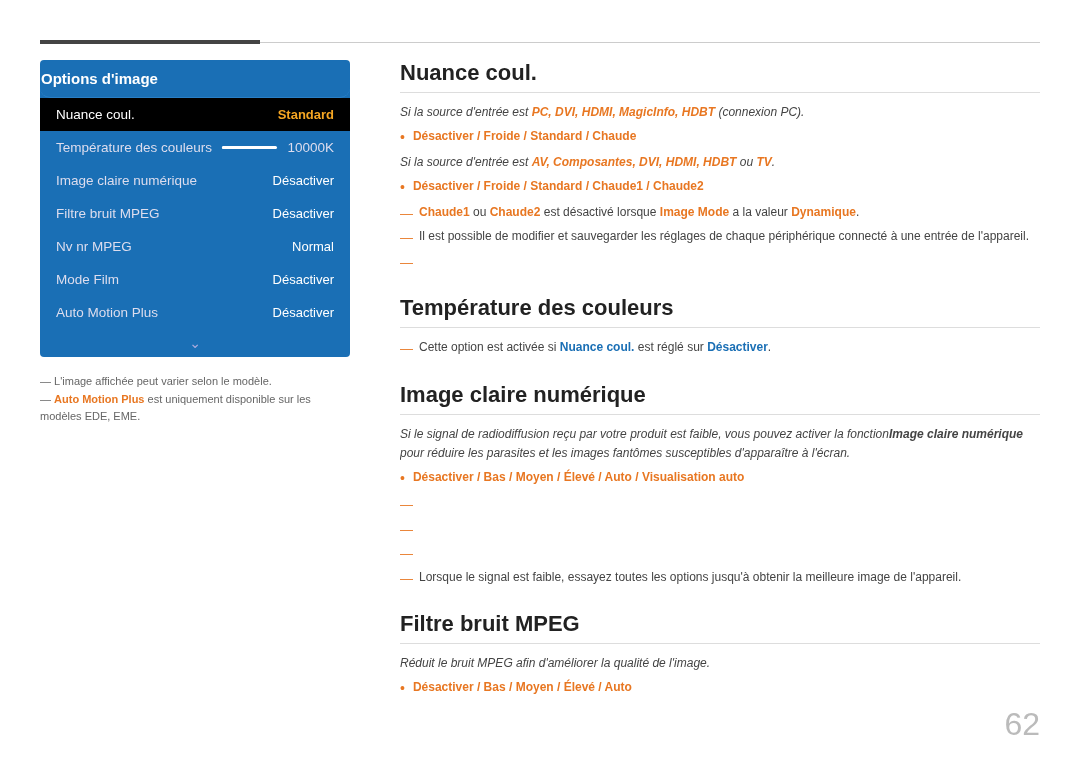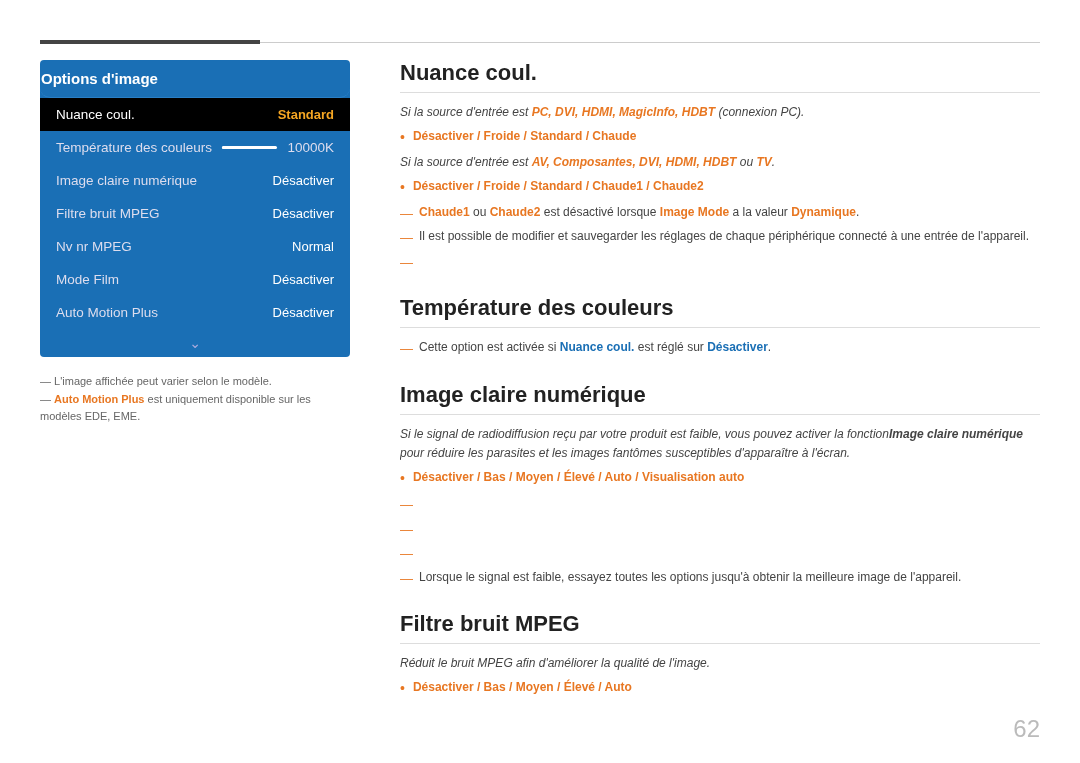--- a/index.html
+++ b/index.html
@@ -183,21 +183,21 @@
       color: #e87722;
       margin-right: 6px;
       font-size: 13px;
     }
 
     
     .page-number {
       position: absolute;
       bottom: 20px;
       right: 40px;
-      font-size: 24px;
+      font-size: 32px;
       color: #bbb;
       font-weight: 300;
     }
   </style>
 </head>
 <body>
 
 <div class="top-lines">
   <div class="top-line-dark"></div>
   <div class="top-line-light"></div>

